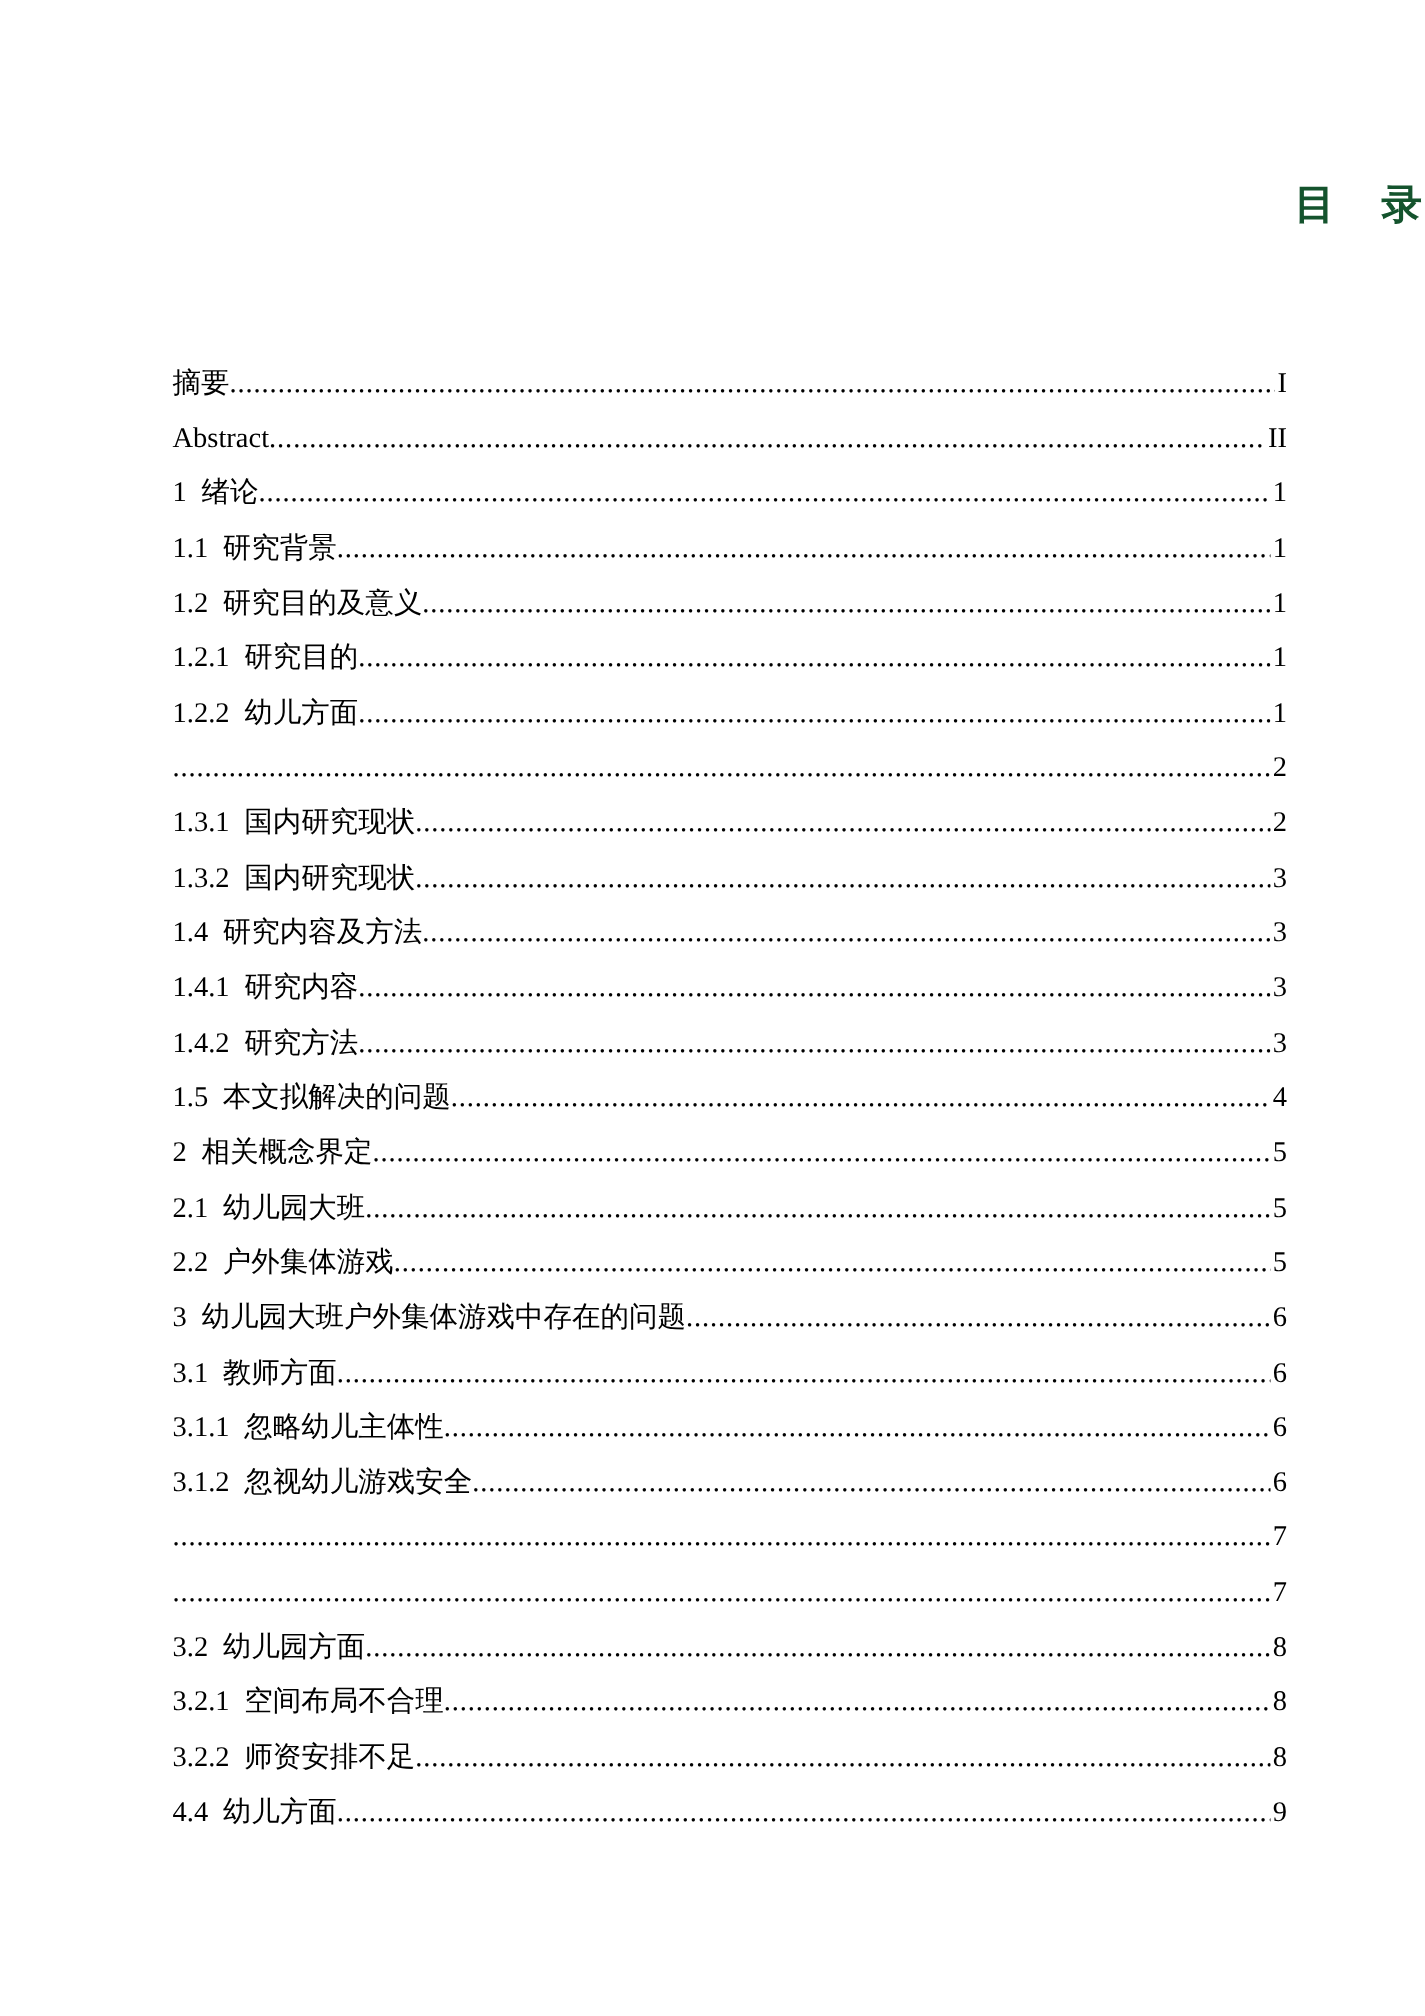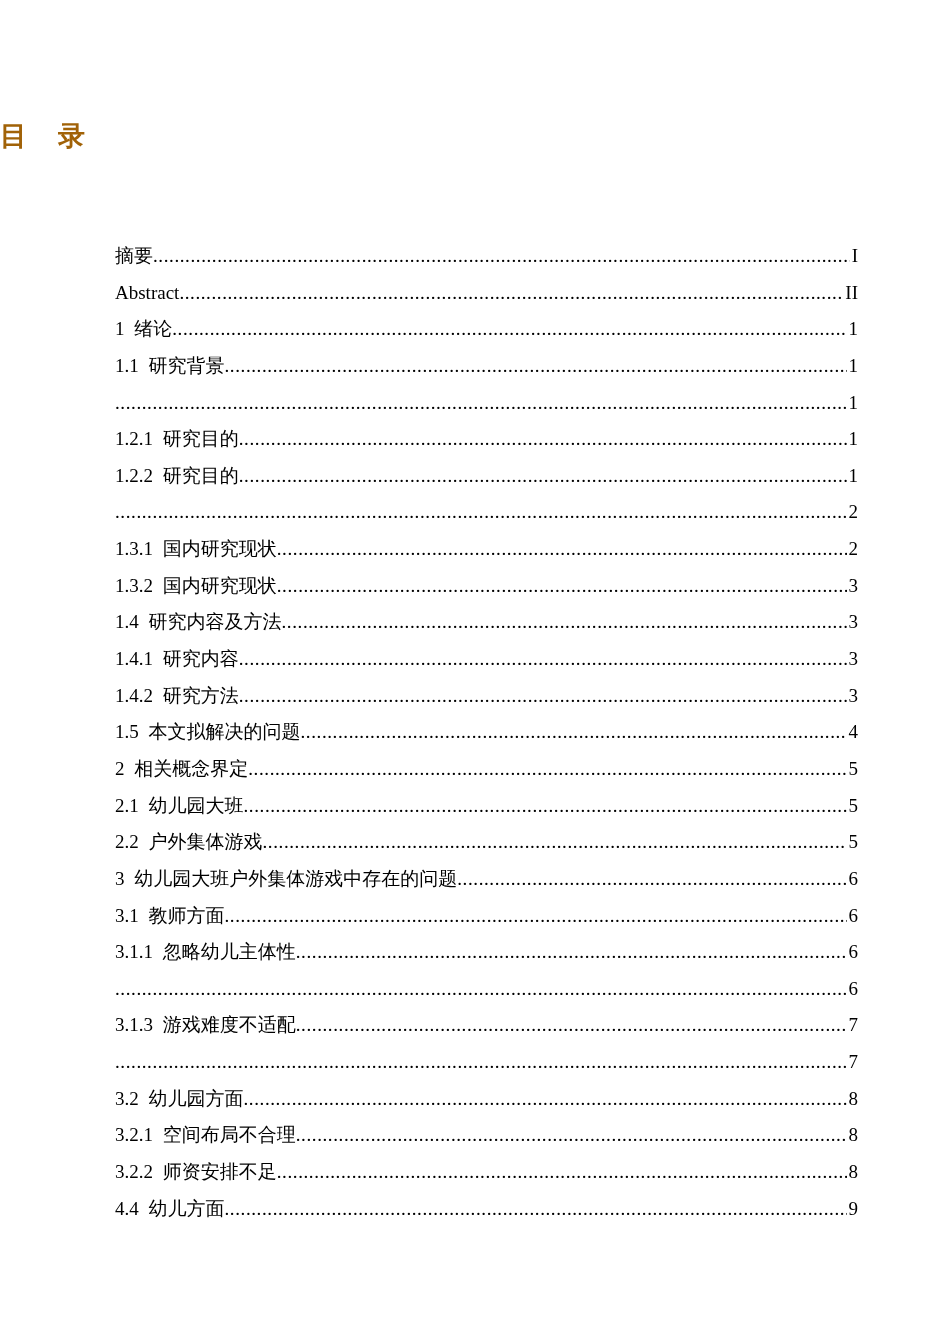--- a/index.html
+++ b/index.html
@@ -12,26 +12,26 @@
     width: 950px;
     height: 1344px;
     background: #ffffff;
     color: #000000;
     overflow: hidden;
     font-family: "Liberation Serif", "DejaVu Serif", serif;
   }
   .doc-title {
     margin: 0;
     padding-top: 120px;
-    text-align: left;
+    text-align: right;
     font-size: 27px;
     line-height: 32px;
     font-weight: bold;
     letter-spacing: 2px;
-    color: #a16207;
+    color: #14532d;
     font-family: "Liberation Sans", "DejaVu Sans", sans-serif;
   }
   .toc {
     margin-top: 86px;
     margin-left: 115px;
     margin-right: 92px;
   }
   .toc-row {
     display: flex;
     align-items: baseline;
@@ -89,32 +89,33 @@
     <span class="toc-pagenum">1</span>
   </div>
 
   <div class="toc-row">
     <span class="toc-label">1.1 研究背景</span>
     <span class="toc-dots"></span>
     <span class="toc-pagenum">1</span>
   </div>
 
   <div class="toc-row">
+    <span class="toc-label">1.2 研究目的及意义</span>
     <span class="toc-dots"></span>
     <span class="toc-pagenum">1</span>
   </div>
 
   <div class="toc-row">
     <span class="toc-label">1.2.1 研究目的</span>
     <span class="toc-dots"></span>
     <span class="toc-pagenum">1</span>
   </div>
 
   <div class="toc-row">
-    <span class="toc-label">1.2.2 研究目的</span>
+    <span class="toc-label">1.2.2 幼儿方面</span>
     <span class="toc-dots"></span>
     <span class="toc-pagenum">1</span>
   </div>
 
   <div class="toc-row">
     <span class="toc-dots"></span>
     <span class="toc-pagenum">2</span>
   </div>
 
   <div class="toc-row">
@@ -183,26 +184,26 @@
     <span class="toc-pagenum">6</span>
   </div>
 
   <div class="toc-row">
     <span class="toc-label">3.1.1 忽略幼儿主体性</span>
     <span class="toc-dots"></span>
     <span class="toc-pagenum">6</span>
   </div>
 
   <div class="toc-row">
-    <span class="toc-dots"></span>
-    <span class="toc-pagenum">6</span>
-  </div>
-
-  <div class="toc-row">
-    <span class="toc-label">3.1.3 游戏难度不适配</span>
+    <span class="toc-label">3.1.2 忽视幼儿游戏安全</span>
+    <span class="toc-dots"></span>
+    <span class="toc-pagenum">6</span>
+  </div>
+
+  <div class="toc-row">
     <span class="toc-dots"></span>
     <span class="toc-pagenum">7</span>
   </div>
 
   <div class="toc-row">
     <span class="toc-dots"></span>
     <span class="toc-pagenum">7</span>
   </div>
 
   <div class="toc-row">

